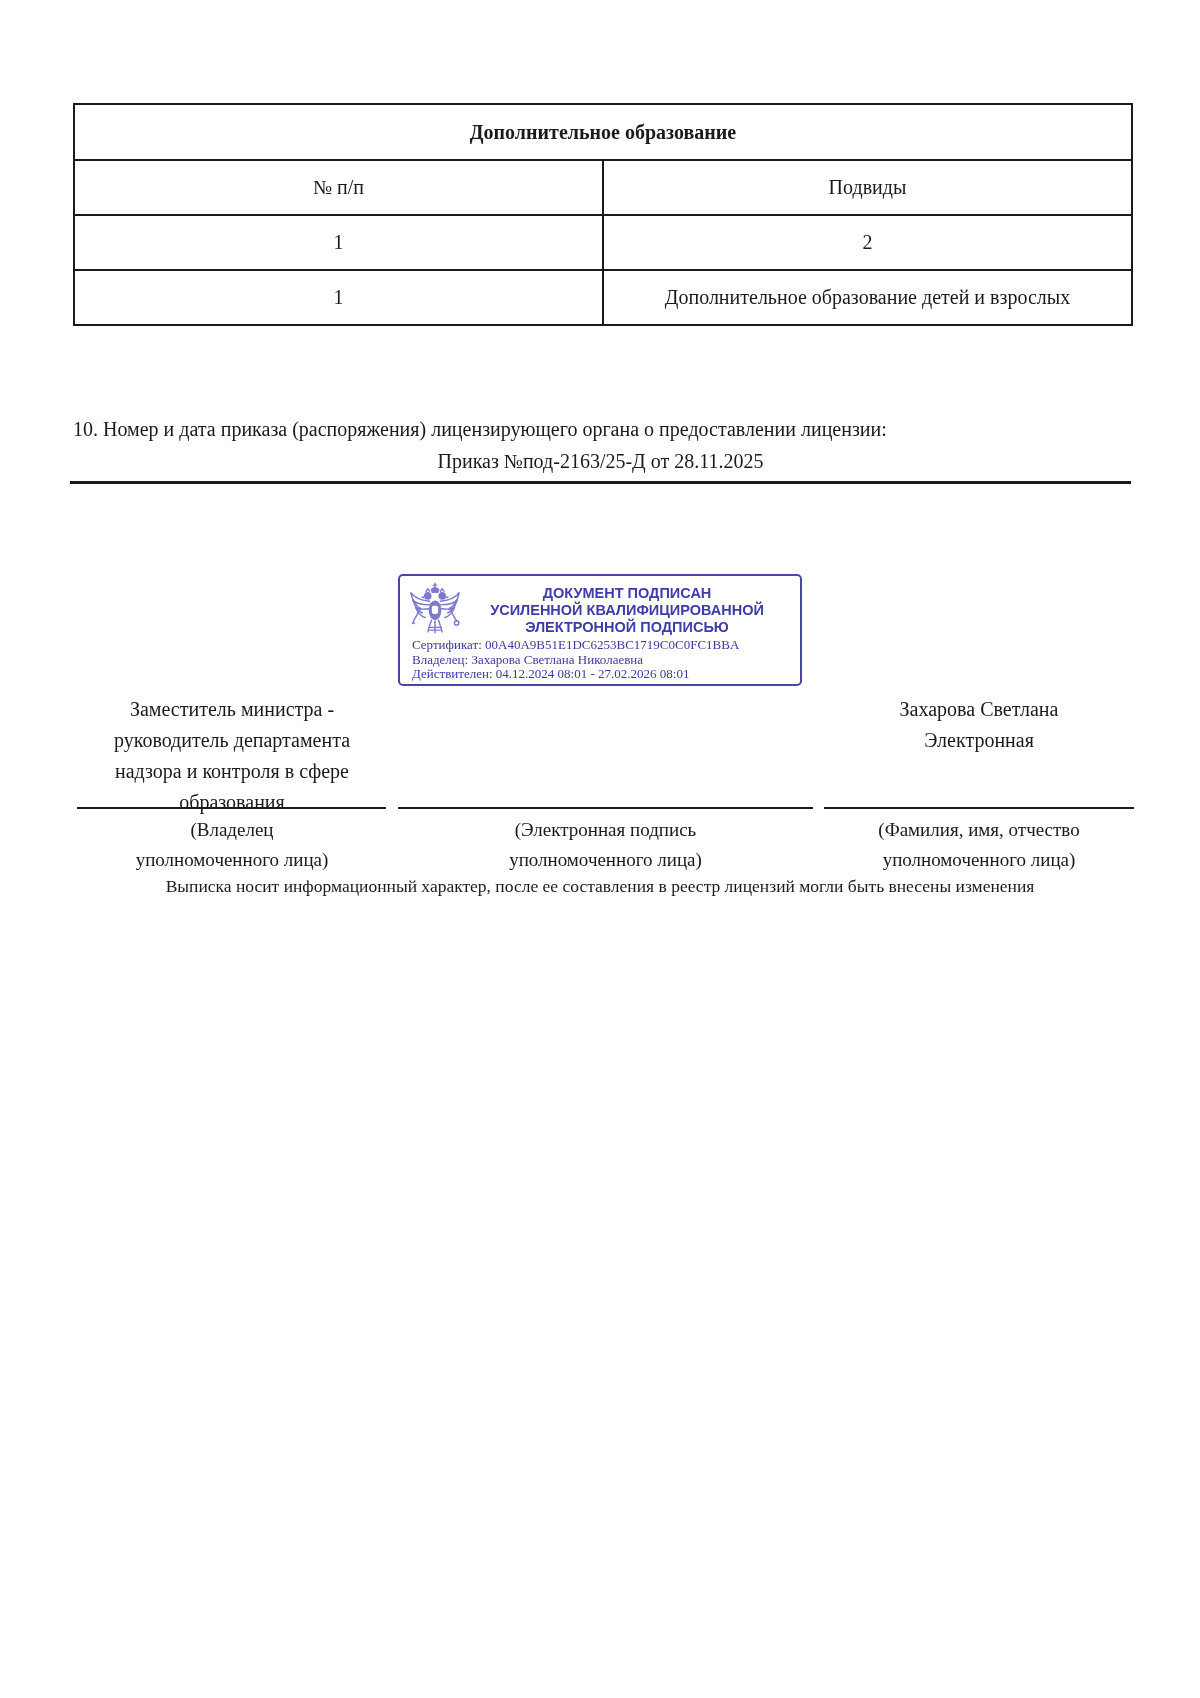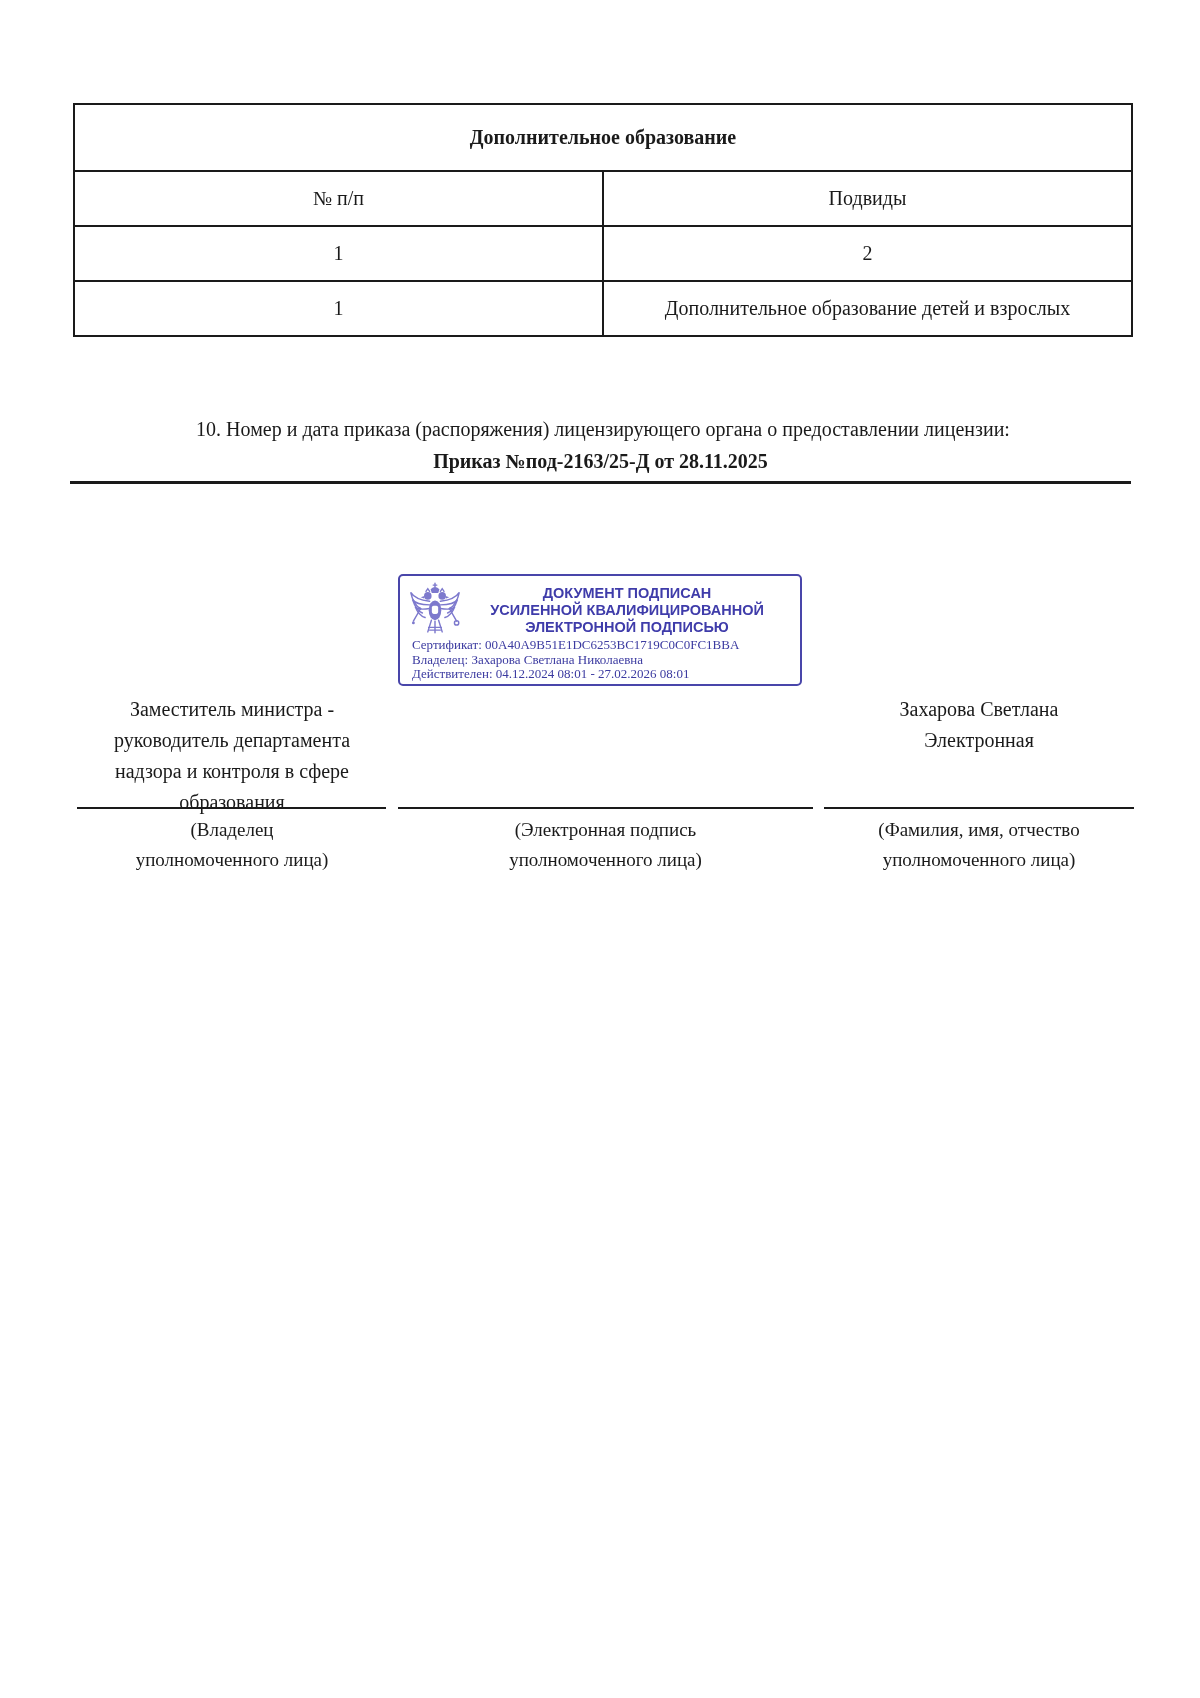--- a/index.html
+++ b/index.html
@@ -10,28 +10,28 @@
     --stamp-emblem:#7d79cd;
   }
   *{margin:0;padding:0;box-sizing:border-box;}
   html,body{background:#ffffff;}
   body{font-family:"Liberation Serif","DejaVu Serif",serif;color:var(--ink);}
   .page{position:relative;width:1200px;height:1698px;background:#ffffff;overflow:hidden;}
 
   
   .lic-table{position:absolute;left:73px;top:103px;width:1060px;border-collapse:collapse;table-layout:fixed;}
   .lic-table td,.lic-table th{border:2px solid var(--ink);font-size:20px;font-weight:normal;text-align:center;vertical-align:middle;padding:4px 8px;}
-  .lic-table .title-cell{height:67px;font-weight:bold;}
+  .lic-table .title-cell{height:56px;font-weight:bold;}
   .lic-table .hdr-row td{height:55px;}
   .lic-table .data-row td{height:55px;}
   .col-num{width:108px;}
 
   
-  .clause{position:absolute;left:73px;top:418px;width:1060px;font-size:20px;text-align:center;}
-  .order-value{position:absolute;left:70px;top:450px;width:1061px;font-size:20px;text-align:center;font-weight:bold;}
+  .clause{position:absolute;left:73px;top:418px;width:1060px;font-size:20px;text-align:left;}
+  .order-value{position:absolute;left:70px;top:450px;width:1061px;font-size:20px;text-align:center;}
   .order-underline{position:absolute;left:70px;top:481px;width:1061px;height:3px;background:var(--ink);}
 
   
   .stamp{position:absolute;left:398px;top:574px;width:404px;height:112px;border:2px solid var(--stamp-border);border-radius:5px;background:#ffffff;}
   .stamp-emblem{position:absolute;left:8px;top:5px;width:54px;height:64px;}
   .stamp-title{position:absolute;left:58px;right:4px;top:9px;text-align:center;font-family:"Liberation Sans","DejaVu Sans",sans-serif;font-weight:bold;font-size:14.5px;line-height:17px;color:var(--stamp-title);}
   .stamp-fields{position:absolute;left:12px;right:4px;top:62px;font-size:13px;line-height:14.5px;color:var(--stamp-text);text-align:left;}
 
   
   .sig-text{position:absolute;font-size:20px;line-height:31px;text-align:center;margin-top:20px;}
@@ -141,14 +141,15 @@
   </div>
   <div class="sig-caption cap-mid">
     <div>(Электронная подпись</div>
     <div>уполномоченного лица)</div>
   </div>
   <div class="sig-caption cap-right">
     <div>(Фамилия, имя, отчество</div>
     <div>уполномоченного лица)</div>
   </div>
 
+  <div class="footnote">Выписка носит информационный характер, после ее составления в реестр лицензий могли быть внесены изменения</div>
 
 </div>
 
 </body></html>

